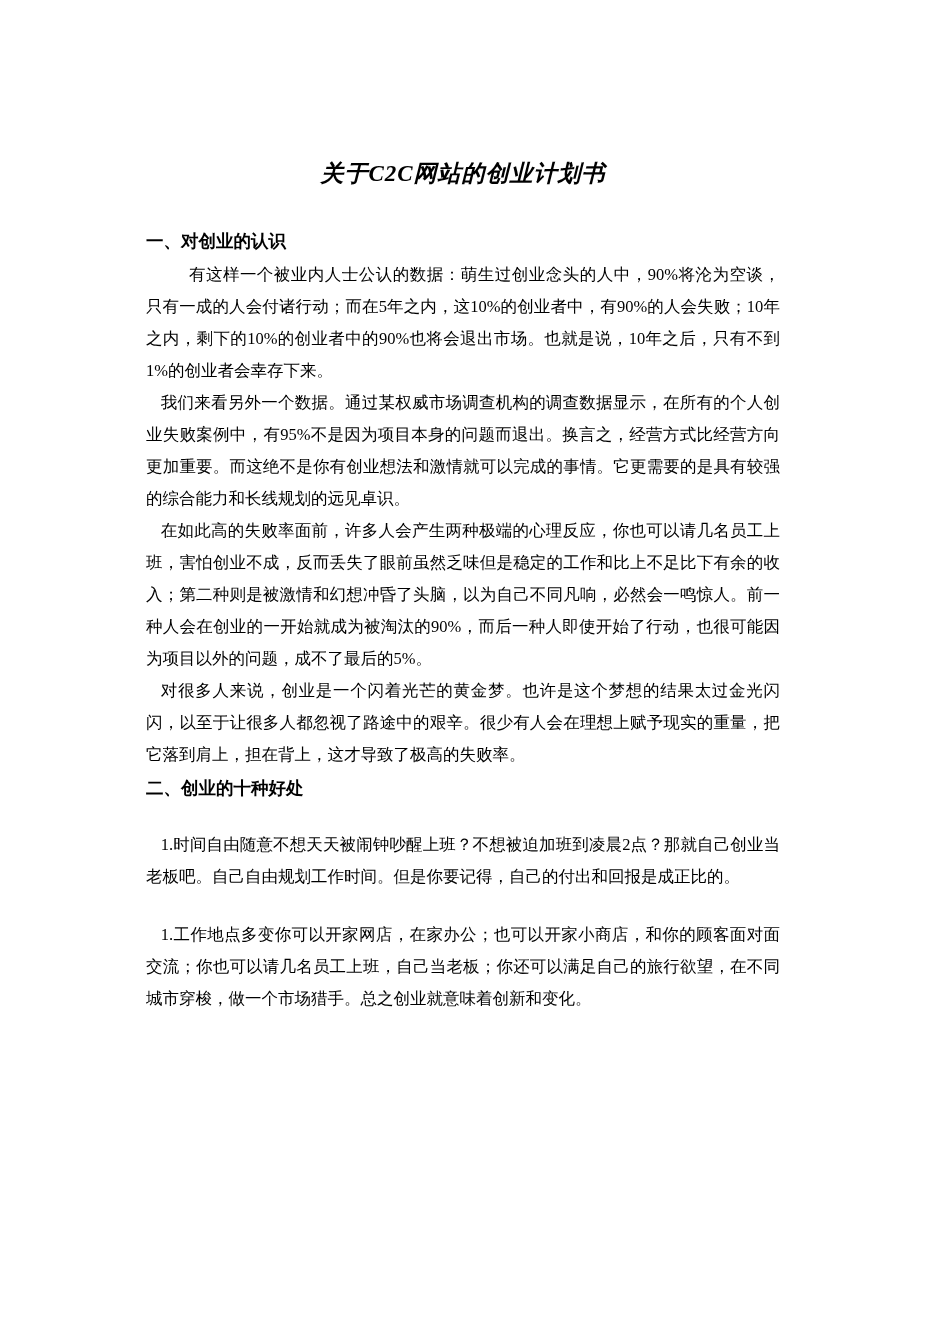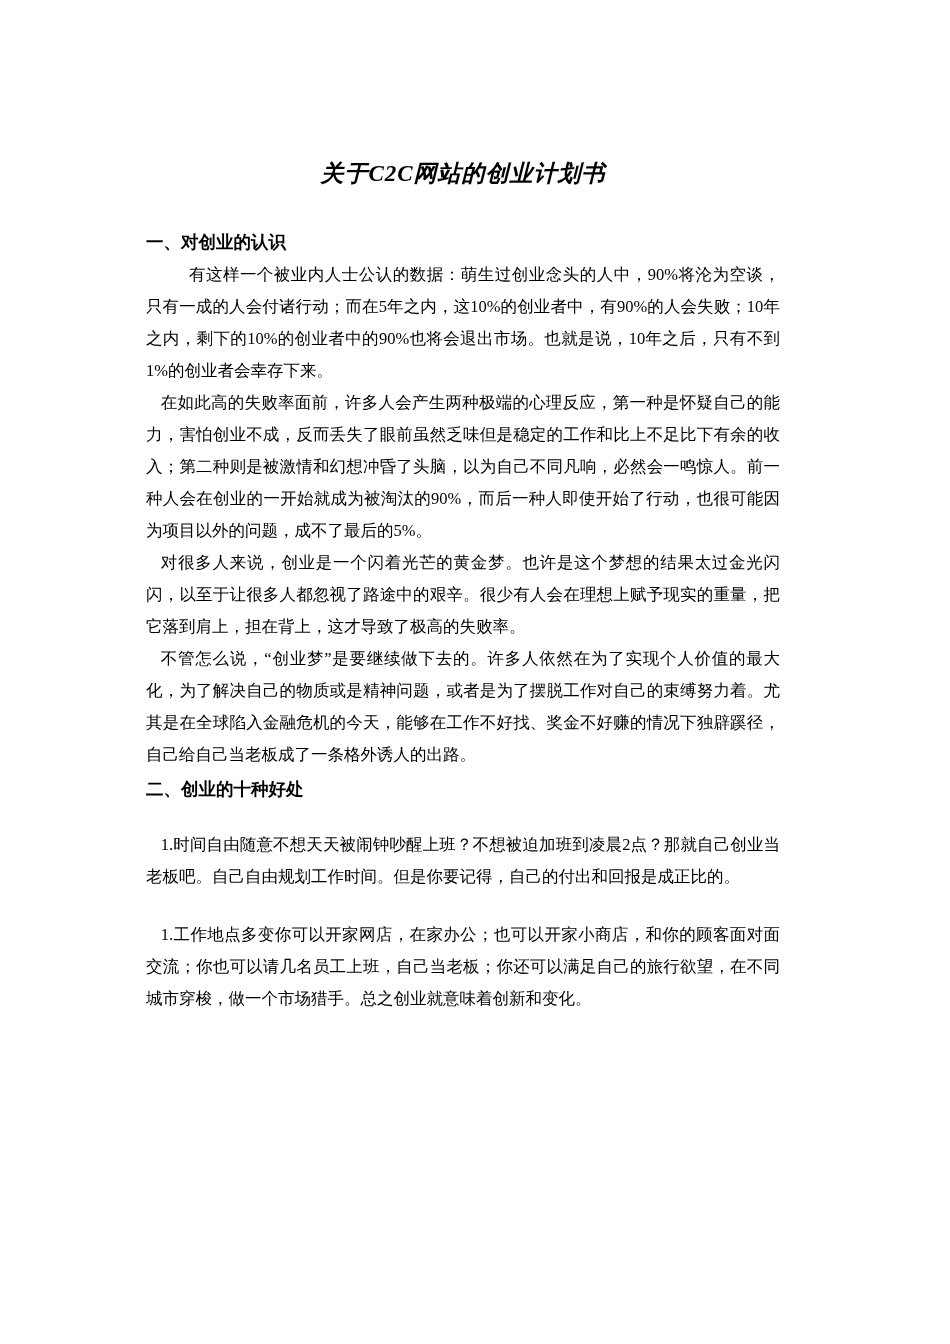--- a/index.html
+++ b/index.html
@@ -26,21 +26,21 @@
     text-align: center;
     font-family: "Liberation Serif", serif;
     font-size: 23px;
     font-weight: bold;
     font-style: italic;
     letter-spacing: 1px;
     color: #000000;
   }
   .sec-heading {
     margin: 0 0 3px 0;
-    font-family: Liberation Sans, sans-serif;
+    font-family: Liberation Mono, monospace;
     font-size: 17.5px;
     font-weight: bold;
     line-height: 27px;
     color: #000000;
   }
   .sec-heading.second {
     margin-top: 5px;
   }
   .para {
     margin: 0;
@@ -56,23 +56,23 @@
 </head>
 <body>
 
 <div class="page">
 
   <h1 class="doc-title">关于C2C网站的创业计划书</h1>
 
   <section>
     <h2 class="sec-heading">一、对创业的认识</h2>
     <p class="para indent-3">有这样一个被业内人士公认的数据：萌生过创业念头的人中，90%将沦为空谈，只有一成的人会付诸行动；而在5年之内，这10%的创业者中，有90%的人会失败；10年之内，剩下的10%的创业者中的90%也将会退出市场。也就是说，10年之后，只有不到1%的创业者会幸存下来。</p>
-    <p class="para indent-1">在如此高的失败率面前，许多人会产生两种极端的心理反应，第一种是怀疑自己的能力，害怕创业不成，反而丢失了眼前虽然乏味但是稳定的工作和比上不足比下有余的收入；第二种则是被激情和幻想冲昏了头脑，以为自己不同凡响，必然会一鸣惊人。前一种人会在创业的一开始就成为被淘汰的90%，而后一种人即使开始了行动，也很可能因为项目以外的问题，成不了最后的5%。</p>
+    <p class="para indent-1">我们来看另外一个数据。通过某权威市场调查机构的调查数据显示，在所有的个人创业失败案例中，有95%不是因为项目本身的问题而退出。换言之，经营方式比经营方向更加重要。而这绝不是你有创业想法和激情就可以完成的事情。它更需要的是具有较强的综合能力和长线规划的远见卓识。</p>
+    <p class="para indent-1">在如此高的失败率面前，许多人会产生两种极端的心理反应，你也可以请几名员工上班，害怕创业不成，反而丢失了眼前虽然乏味但是稳定的工作和比上不足比下有余的收入；第二种则是被激情和幻想冲昏了头脑，以为自己不同凡响，必然会一鸣惊人。前一种人会在创业的一开始就成为被淘汰的90%，而后一种人即使开始了行动，也很可能因为项目以外的问题，成不了最后的5%。</p>
     <p class="para indent-1">对很多人来说，创业是一个闪着光芒的黄金梦。也许是这个梦想的结果太过金光闪闪，以至于让很多人都忽视了路途中的艰辛。很少有人会在理想上赋予现实的重量，把它落到肩上，担在背上，这才导致了极高的失败率。</p>
-    <p class="para indent-1">不管怎么说，“创业梦”是要继续做下去的。许多人依然在为了实现个人价值的最大化，为了解决自己的物质或是精神问题，或者是为了摆脱工作对自己的束缚努力着。尤其是在全球陷入金融危机的今天，能够在工作不好找、奖金不好赚的情况下独辟蹊径，自己给自己当老板成了一条格外诱人的出路。</p>
   </section>
 
   <section>
     <h2 class="sec-heading second">二、创业的十种好处</h2>
     <p class="para indent-1 gap-above">1.时间自由随意不想天天被闹钟吵醒上班？不想被迫加班到凌晨2点？那就自己创业当老板吧。自己自由规划工作时间。但是你要记得，自己的付出和回报是成正比的。</p>
     <p class="para indent-1 gap-above">1.工作地点多变你可以开家网店，在家办公；也可以开家小商店，和你的顾客面对面交流；你也可以请几名员工上班，自己当老板；你还可以满足自己的旅行欲望，在不同城市穿梭，做一个市场猎手。总之创业就意味着创新和变化。</p>
   </section>
 
 </div>
 

